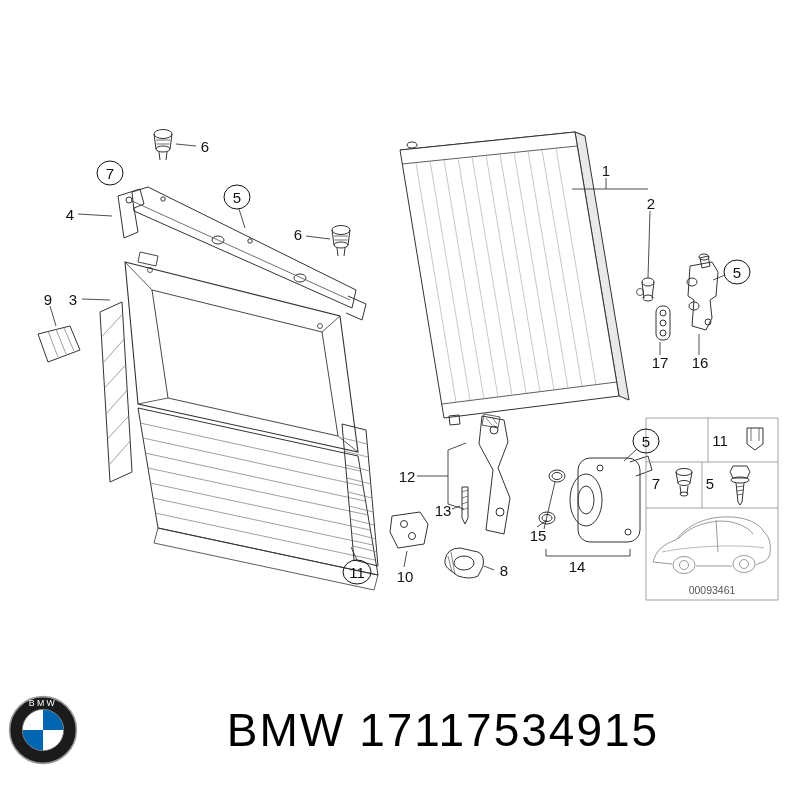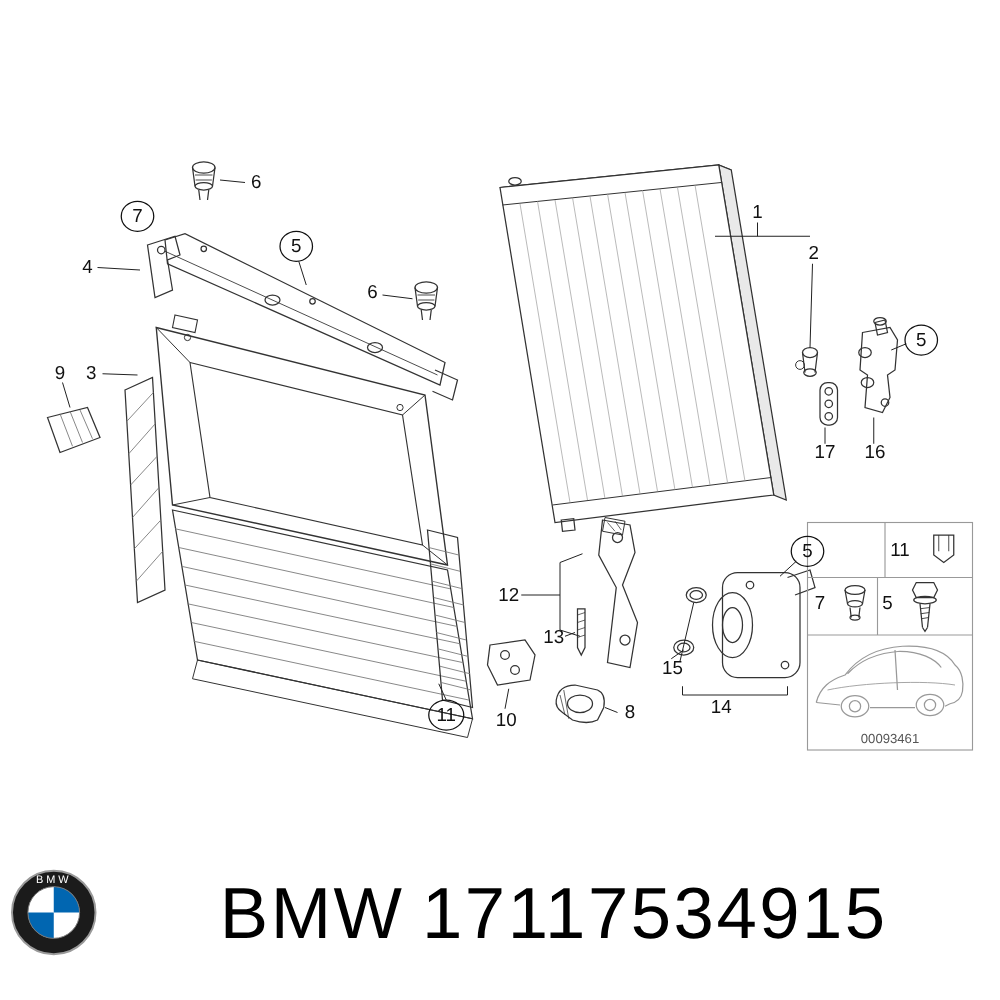--- a/index.html
+++ b/index.html
@@ -1,21 +1,21 @@
 <!DOCTYPE html>
 <html><head>
 <meta charset="utf-8">
 <style>
   html,body { margin:0; padding:0; background:#fff; }
   body { width:800px; height:800px; font-family:"Liberation Sans", sans-serif; }
   .stage { position:relative; width:800px; height:800px; background:#fff; overflow:hidden; }
   svg.diagram { position:absolute; top:0; left:0; }
   .footer { position:absolute; left:0; top:688px; width:800px; height:84px;
             display:flex; align-items:center; gap:16px; padding:0 8px; box-sizing:border-box; }
-  .part-title { flex:1; text-align:center; font-size:58px; letter-spacing:2px; color:#000;
+  .part-title { flex:1; text-align:center; font-size:46px; letter-spacing:2px; color:#000;
                 font-weight:400; white-space:nowrap; }
   .part-title span + span { margin-left:14px; }
   text { font-family:"Liberation Sans", sans-serif; }
 </style>
 </head>
 <body>
 
 <div class="stage">
 
 <svg class="diagram" width="800" height="714" viewBox="0 0 800 714">

